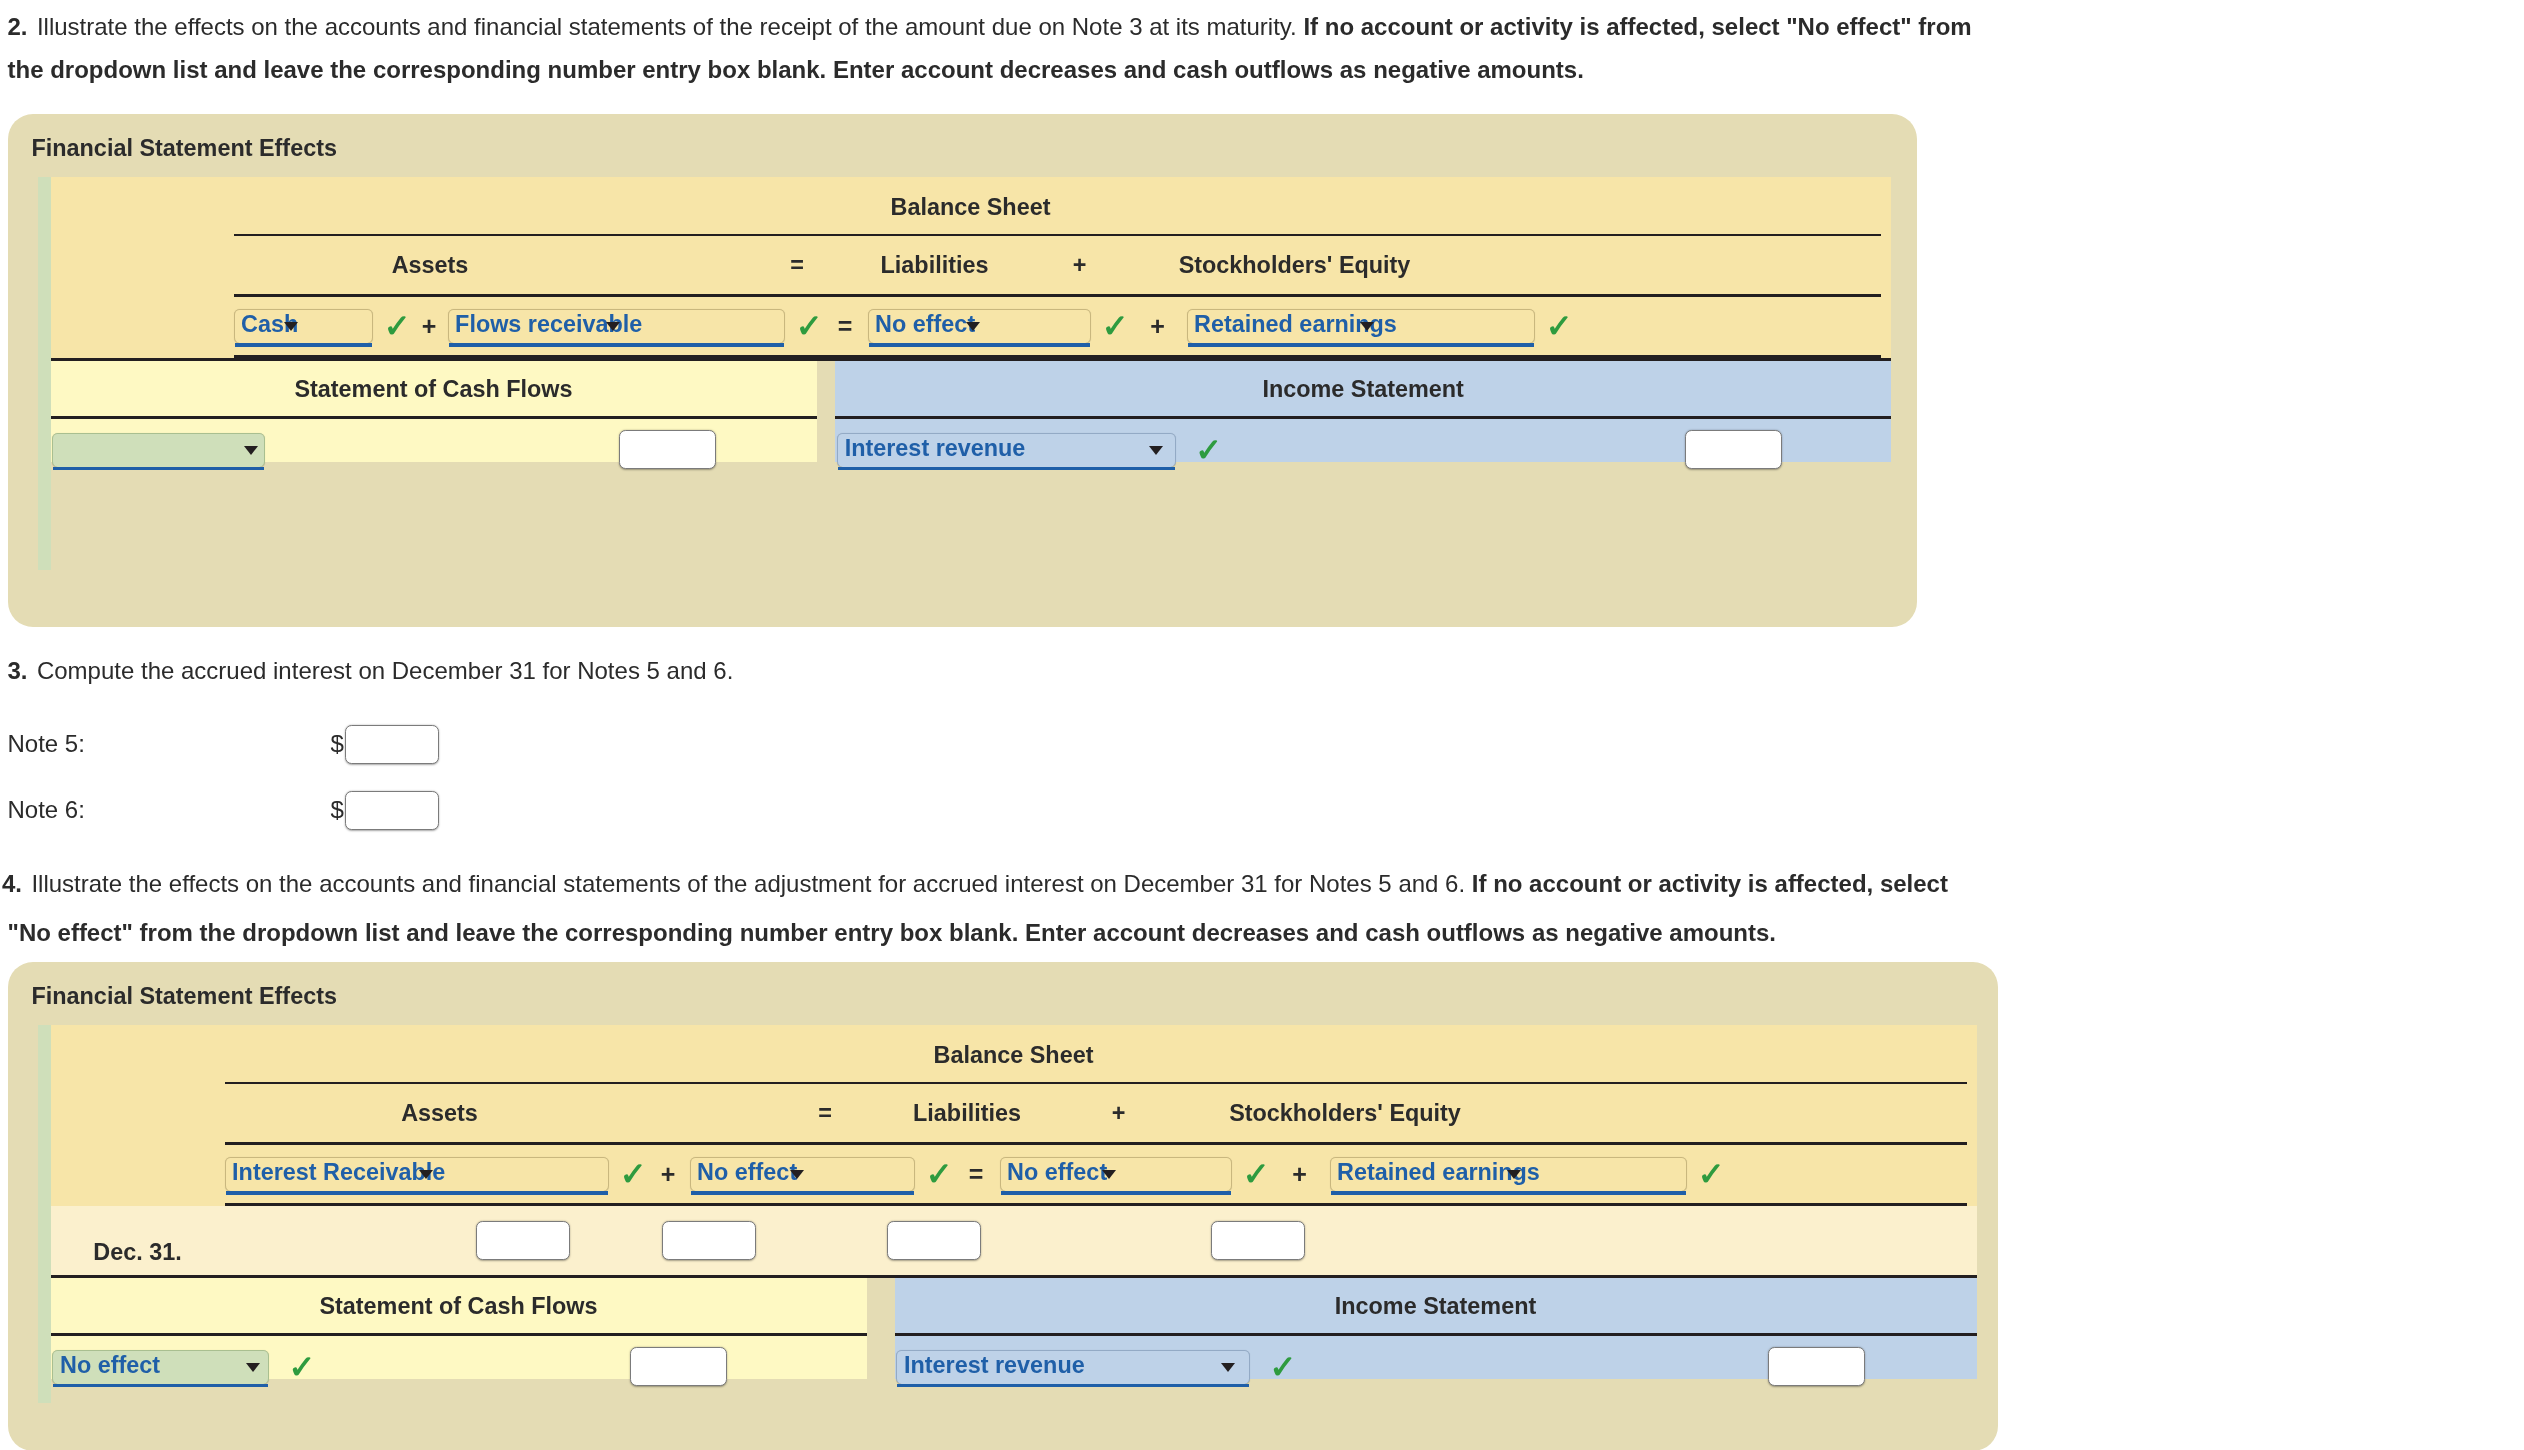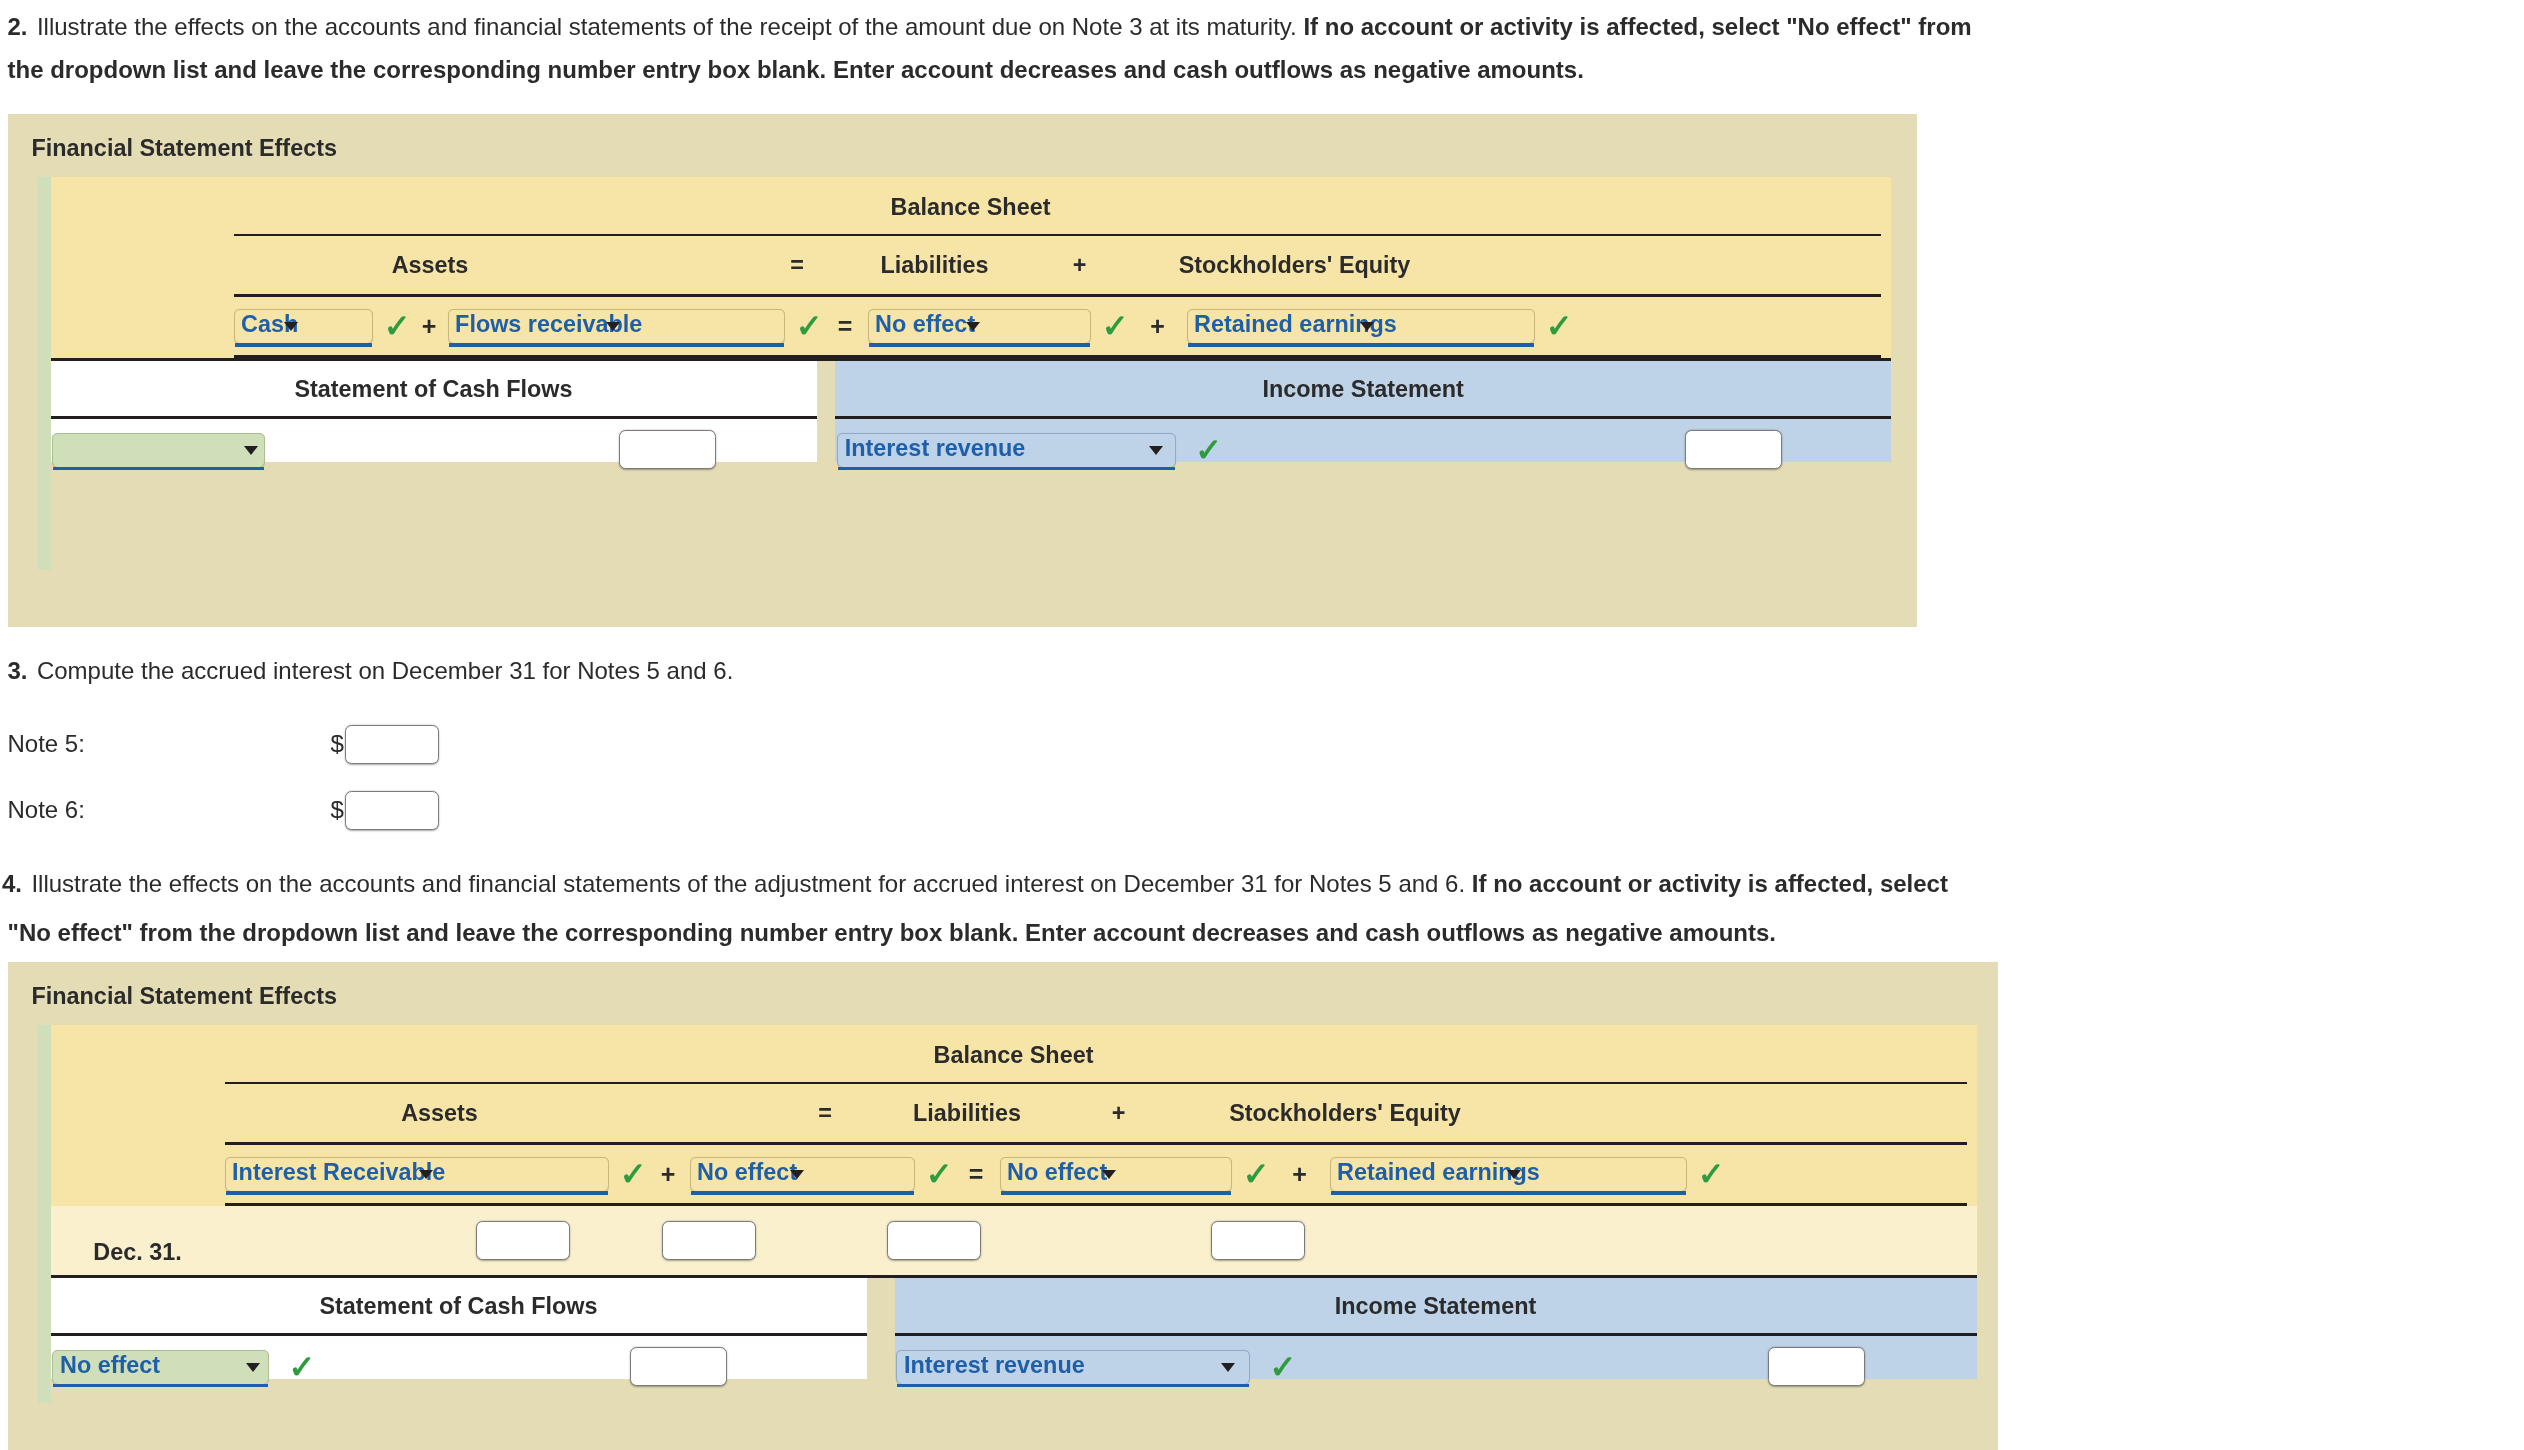--- a/index.html
+++ b/index.html
@@ -64,20 +64,21 @@
     box-sizing: border-box;
     box-shadow: 0 0.9px 1.9px rgba(0,0,0,0.35);
   }
   .numbox.wide { width: 97px; }
 
   
   .fse-panel {
     position: absolute;
     background: #e4dcb4;
     box-sizing: border-box;
+    border-radius: 25px;
   }
   #panel-1 { left: 7.5px; top: 114px; width: 1909px; height: 513px; }
   #panel-2 { left: 7.5px; top: 962px; width: 1990px; height: 489px; }
 
   .fse-title {
     font-size: 23.4px;
     font-weight: bold;
     color: #2b2b2b;
     padding: 20.6px 0 0 24px;
   }
@@ -209,21 +210,21 @@
     color: #2b2b2b;
     text-align: center;
   }
 
   
   .lower-row {
     display: flex;
     margin-left: 13px;
   }
   .scf {
-    background: #ffffff;
+    background: #fef9c3;
     position: relative;
   }
   .isr {
     background: #bed2e8;
     position: relative;
   }
   .gap { background: #e4dcb4; }
 
   .sub-title {
     text-align: center;

